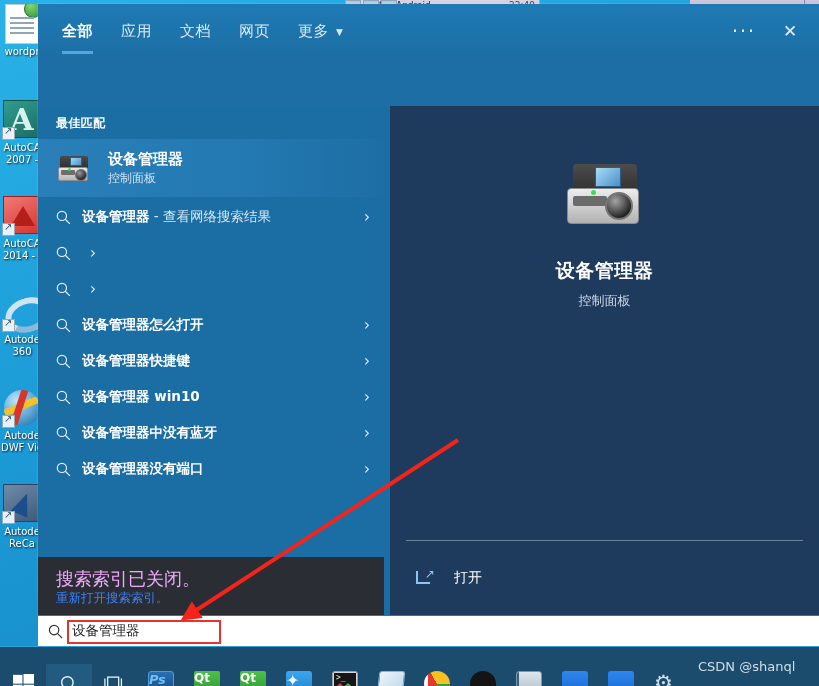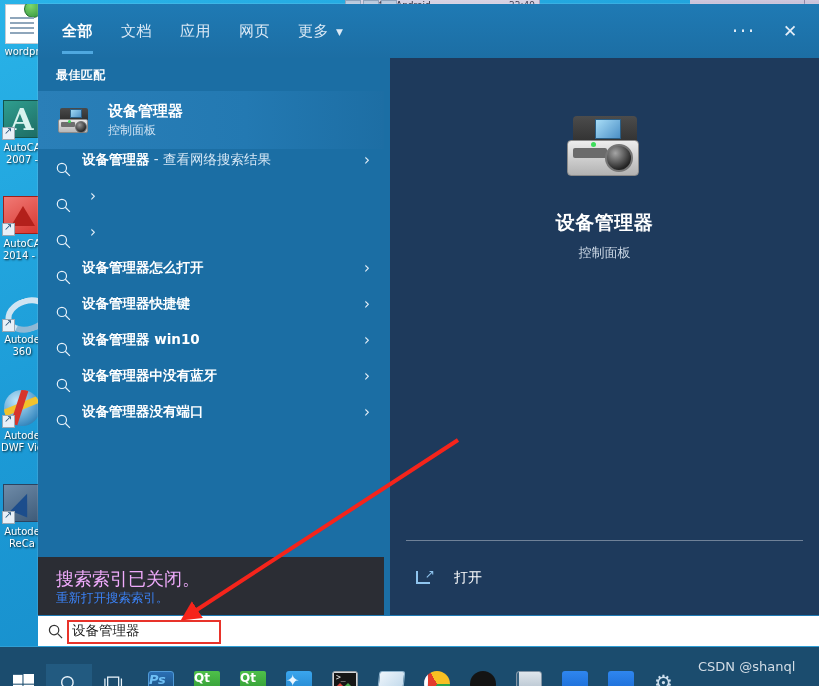--- a/index.html
+++ b/index.html
@@ -123,21 +123,21 @@
   }
   #bg-window-right::after{
     content:""; position:absolute; right:14px; top:0; width:1px; height:9px; background:#8f87a8;
   }
 
   
   #start-menu {
     position:absolute; left:38px; top:4px; width:781px; height:611px;
     background:#1c6ea4;
     box-shadow:0 0 0 1px rgba(255,255,255,.10);
-    display:flex; flex-direction:column;
+    display:flex; flex-direction:column;gap:48px;
   }
   #sm-header {
     height:54px; flex:0 0 54px; position:relative;
     background:linear-gradient(180deg,#1f7ab4 0%,#1c6ea4 100%);
     display:flex; align-items:center;
   }
   #tabs { display:flex; align-items:flex-end; height:54px; padding-left:10px; }
   .tab {
     position:relative; height:54px; display:flex; align-items:center;
     padding:0 14px; color:#dbe9f5; font-size:15px; cursor:default;
@@ -199,21 +199,21 @@
     border:1px solid #707070;
   }
   .devicon-led { position:absolute; left:12px; top:16px; width:3px; height:3px; background:#3ddc5a; border-radius:50%; }
   #bm-text { margin-left:16px; }
   #bm-title { font-size:15px; font-weight:bold; color:#fff; line-height:19px; }
   #bm-sub { font-size:12px; color:#cfe2f2; line-height:17px; margin-top:1px; }
 
   
   #suggestions { margin-top:2px; }
   .sug-row {
-    height:36px; display:flex; padding:0 14px 0 18px;
+    height:36px; display:flex; align-items:center; padding:0 14px 0 18px;
     cursor:default; position:relative;
   }
   .sug-icon { width:26px; flex:0 0 26px; display:flex; align-items:center; }
   .sug-icon svg { display:block; }
   .sug-label {
     flex:1; font-size:13.5px; color:#ffffff; font-weight:bold;
     white-space:nowrap; overflow:hidden; text-overflow:ellipsis;
   }
   .sug-label .suffix { font-weight:normal; color:#d6e7f5; }
   .sug-chev { color:#e6f0f9; font-size:15px; padding-left:8px; }
@@ -396,24 +396,24 @@
 </div>
 
 <div id="start-menu">
 
   <div id="sm-header">
     <div id="tabs">
       <div class="tab active">
         <span>全部</span>
       </div>
       <div class="tab">
+        <span>应用</span>
+      </div>
+      <div class="tab">
         <span>文档</span>
-      </div>
-      <div class="tab">
-        <span>应用</span>
       </div>
       <div class="tab">
         <span>网页</span>
       </div>
       <div class="tab">
         <span>更多</span>
         <span class="caret">▼</span>
       </div>
     </div>
     <div id="hdr-actions">

